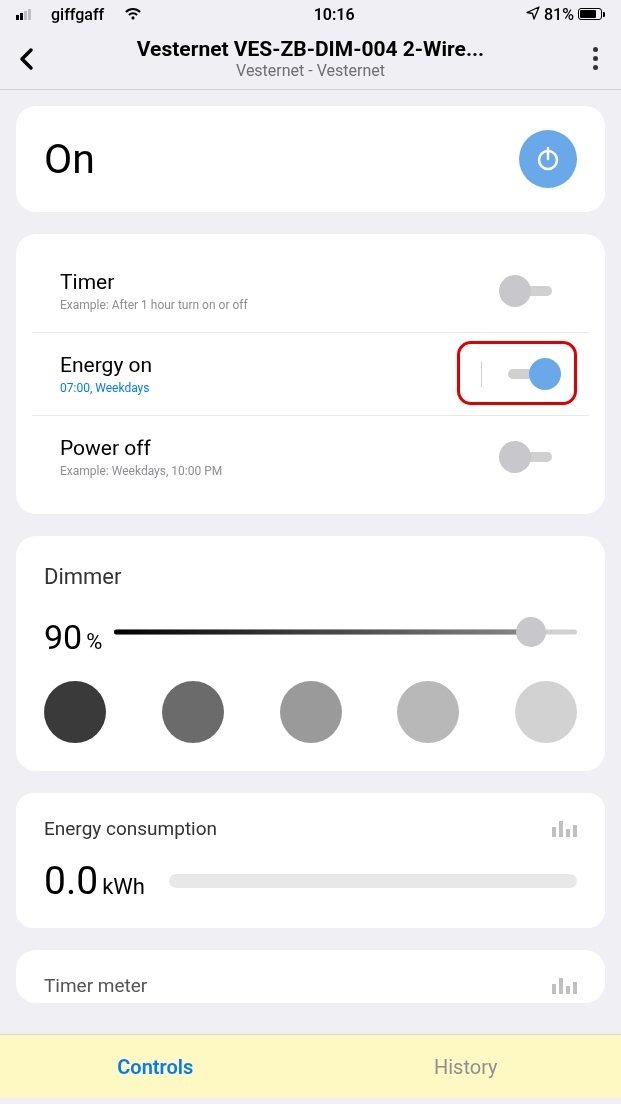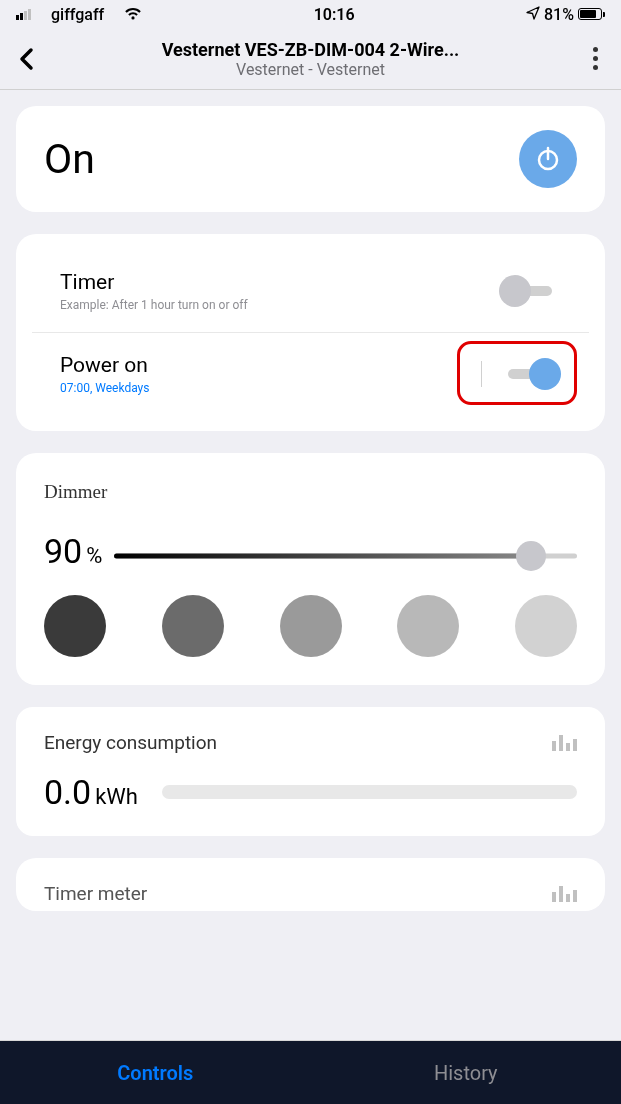--- a/index.html
+++ b/index.html
@@ -39,21 +39,21 @@
     .header {
       height: 62px;
       display: flex;
       align-items: center;
       padding: 0 12px;
       background: #efeff4;
       border-bottom: 1px solid #d0d0d0;
     }
     .back-btn { width: 28px; height: 28px; display: flex; align-items: center; justify-content: center; }
     .header-titles { flex: 1; text-align: center; }
-    .header-title { font-size: 18px; font-weight: 700; color: #000; white-space: nowrap; overflow: hidden; text-overflow: ellipsis; }
+    .header-title { font-size: 21px; font-weight: 700; color: #000; white-space: nowrap; overflow: hidden; text-overflow: ellipsis; }
     .header-subtitle { font-size: 16px; color: #6e6e73; margin-top: 0; }
     .more-btn { width: 28px; height: 28px; display: flex; align-items: center; justify-content: center; flex-direction: column; gap: 4px; }
     .dot { width: 5px; height: 5px; background: #333; border-radius: 50%; }
     
     
     .content {
       padding: 16px;
       height: calc(100% - 28px - 62px - 64px);
       overflow-y: auto;
     }
@@ -149,57 +149,57 @@
       border-radius: 14px;
       right: 12px;
       top: 8px;
       width: 120px;
       height: 64px;
       pointer-events: none;
     }
     
     
     .dimmer-card { padding: 28px; }
-    .dimmer-label { font-size: 19px; color: #333; margin-bottom: 28px; font-family: Liberation Serif, serif; }
-    .dimmer-row { display: flex; align-items: flex-end; gap: 12px; margin-bottom: 24px; margin-top: 28px; }
+    .dimmer-label { font-size: 22px; color: #333; margin-bottom: 28px; }
+    .dimmer-row { display: flex; align-items: flex-start; gap: 12px; margin-bottom: 24px; margin-top: 28px; }
     .dimmer-value { font-size: 34px; font-weight: 400; }
     .dimmer-unit { font-size: 22px; font-weight: 400; margin-left: 4px; }
     .dimmer-slider { flex: 1; position: relative; height: 30px; }
     .slider-track { position: absolute; top: 50%; transform: translateY(-50%); width: 100%; height: 5px; background: #d0d0d0; border-radius: 3px; }
     .slider-fill { position: absolute; top: 50%; transform: translateY(-50%); height: 5px; background: linear-gradient(to right, #000, #888); border-radius: 3px; }
     .slider-thumb { position: absolute; top: 50%; transform: translate(-50%, -50%); width: 30px; height: 30px; background: #c7c7cc; border-radius: 50%; }
     
     .preset-row { display: flex; justify-content: space-between; gap: 14px; }
     .preset { width: 62px; height: 62px; border-radius: 50%; }
     
     
     .energy-card { padding: 24px 28px; border-radius: 17px; }
     .energy-header { display: flex; justify-content: space-between; align-items: center; margin-bottom: 18px; }
     .energy-title { font-size: 19px; color: #333; }
     .bars-icon { display: flex; align-items: flex-end; gap: 3px; }
     .bars-icon div { width: 4px; background: #c0c0c0; }
     .energy-row { display: flex; align-items: center; gap: 24px; }
-    .energy-value { font-size: 34px; }
+    .energy-value { font-size: 39px; }
     .energy-unit { font-size: 22px; margin-left: 4px; }
     .energy-bar { flex: 1; height: 14px; background: #e8e8e8; border-radius: 7px; }
     
     
     .pm-card { padding: 24px 28px 6px; }
     .pm-header { display: flex; justify-content: space-between; align-items: center; }
     .pm-title { font-size: 19px; color: #555; }
     
     
     .bottom-tabs {
       position: absolute;
-      bottom: 0;
+      bottom: 6px;
       left: 0;
       right: 0;
       height: 64px;
       display: flex;
-      background: #0f172a;
+      background: #fef9c3;
       border-top: 1px solid #d8d8d8;
     }
     .tab {
       flex: 1;
       display: flex;
       align-items: center;
       justify-content: center;
       font-size: 20px;
       color: #8e8e93;
     }
@@ -275,29 +275,39 @@
         <div class="settings-title">Timer</div>
         <div class="settings-sub">Example: After 1 hour turn on or off</div>
       </div>
       <div class="toggle">
         <div class="toggle-track"></div>
         <div class="toggle-thumb"></div>
       </div>
     </div>
     <div class="settings-row">
       <div class="settings-text">
-        <div class="settings-title">Power on</div>
+        <div class="settings-title">Energy on</div>
         <div class="settings-sub active">07:00, Weekdays</div>
       </div>
       <div class="toggle on">
         <div class="toggle-divider"></div>
         <div class="toggle-track"></div>
         <div class="toggle-thumb"></div>
       </div>
       <div class="highlight-box"></div>
+    </div>
+    <div class="settings-row">
+      <div class="settings-text">
+        <div class="settings-title">Power off</div>
+        <div class="settings-sub">Example: Weekdays, 10:00 PM</div>
+      </div>
+      <div class="toggle">
+        <div class="toggle-track"></div>
+        <div class="toggle-thumb"></div>
+      </div>
     </div>
   </div>
 
   <div class="card dimmer-card">
     <div class="dimmer-label">Dimmer</div>
     <div class="dimmer-row">
       <div>
         <span class="dimmer-value">90</span><span class="dimmer-unit">%</span>
       </div>
       <div class="dimmer-slider">

